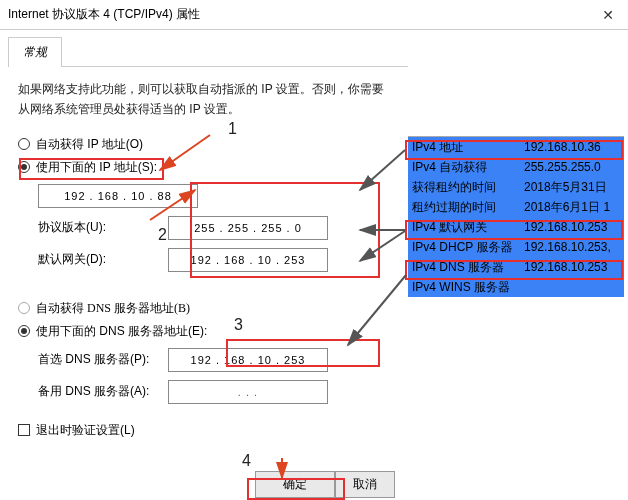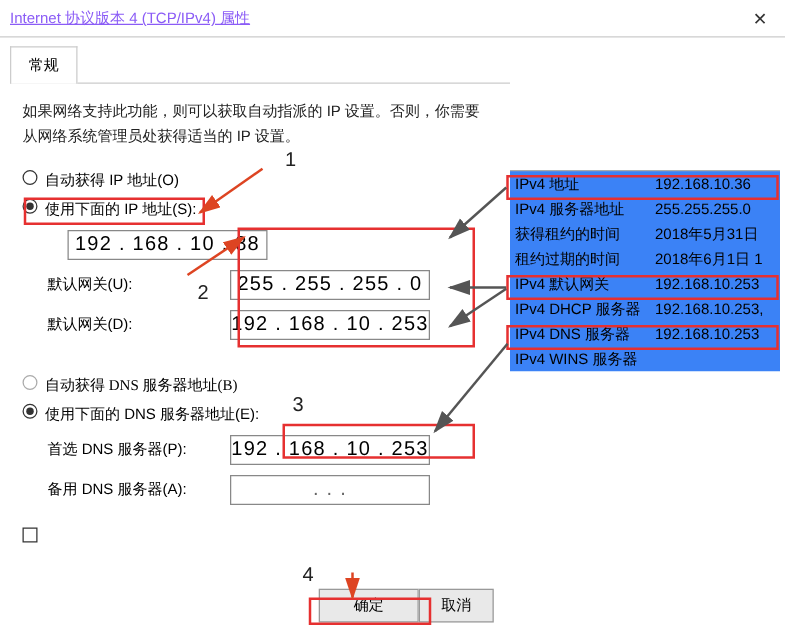--- a/index.html
+++ b/index.html
@@ -1,33 +1,33 @@
 <!DOCTYPE html>
 <html><head>
 <meta charset="utf-8">
 <style>
 * { box-sizing: border-box; margin: 0; padding: 0; }
 body { font-family: "Microsoft YaHei", "Segoe UI", sans-serif; font-size: 12px; background: #fff; width: 628px; height: 500px; position: relative; overflow: hidden; }
 .titlebar { height: 30px; border-bottom: 1px solid #ccc; display: flex; align-items: center; padding: 0 8px; position: relative; }
-.titlebar .title { flex: 1; color: #8b5cf6; text-decoration: underline; }
+.titlebar .title { flex: 1; color: #000000; }
 .titlebar .close { width: 40px; height: 30px; display: flex; align-items: center; justify-content: center; font-size: 14px; color: #333; position: absolute; right: 0; top: 0; }
 .tab-row { margin: 6px 0 0 8px; }
-.tab { display: inline-block; padding: 6px 14px; border: 1px solid #ccc; border-bottom: none; background: #fff; position: relative; top: 1px; }
+.tab { display: inline-block; padding: 6px 14px; border: 1px solid #ccc; border-bottom: none; background: #fff; position: relative; top: 1px; font-style: italic; }
 .tab-line { border-bottom: 1px solid #ccc; margin-left: 8px; margin-right: 220px; }
 .content { padding: 12px 18px; width: 408px; }
 .desc { color: #222; line-height: 1.7; margin-bottom: 16px; }
-.radio-row { display: flex; margin: 6px 0; }
+.radio-row { display: flex; align-items: center; margin: 6px 0; }
 .radio { width: 12px; height: 12px; border: 1px solid #333; border-radius: 50%; margin-right: 6px; display: inline-flex; align-items: center; justify-content: center; }
 .radio.checked::after { content: ""; width: 6px; height: 6px; background: #333; border-radius: 50%; }
 .radio.disabled { border-color: #aaa; }
 .radio-label.disabled { color: #000000; font-family: Liberation Serif, serif; }
 .field-group { margin-left: 20px; }
 .field-row { display: flex; align-items: center; margin: 8px 0; }
 .field-label { width: 130px; }
-.ip-input { width: 160px; height: 24px; border: 1px solid #888; background: #fff; text-align: center; font-family: inherit; letter-spacing: 1px; font-size: 16px; display: flex; align-items: center; justify-content: center; margin-left: 16px; }
+.ip-input { width: 160px; height: 24px; border: 1px solid #888; background: #fff; text-align: center; font-family: inherit; letter-spacing: 1px; font-size: 11px; display: flex; align-items: center; justify-content: center; }
 .ip-input.empty { color: #666; }
 .checkbox-row { display: flex; align-items: center; margin: 18px 0 8px 0; }
 .checkbox { width: 12px; height: 12px; border: 1px solid #333; margin-right: 6px; }
 .btn { padding: 4px 14px; border: 1px solid #999; background: #e9e9e9; font-size: 12px; }
 .btn-row { text-align: right; margin-right: 10px; }
 .bottom-btns { position: absolute; bottom: 2px; left: 255px; display: flex; }
 .info-panel { position: absolute; right: 4px; top: 136px; width: 216px; background: #3b82f6; border-top: 1px solid #aaa; }
 .info-row { display: flex; height: 20px; align-items: center; border-bottom: 0; }
 .info-label { width: 116px; padding-left: 4px; }
 .info-val { flex: 1; }
@@ -58,21 +58,21 @@
   <div class="radio-row">
     <span class="radio checked"></span>
     <span>使用下面的 IP 地址(S):</span>
   </div>
 
   <div class="field-group">
     <div class="field-row">
       <div class="ip-input">192 . 168 . 10 . 88</div>
     </div>
     <div class="field-row">
-      <span class="field-label">默认网关(U):</span>
+      <span class="field-label">协议版本(U):</span>
       <div class="ip-input">255 . 255 . 255 . 0</div>
     </div>
     <div class="field-row">
       <span class="field-label">默认网关(D):</span>
       <div class="ip-input">192 . 168 . 10 . 253</div>
     </div>
   </div>
 
   <div style="height:14px"></div>
 
@@ -91,35 +91,36 @@
       <div class="ip-input">192 . 168 . 10 . 253</div>
     </div>
     <div class="field-row">
       <span class="field-label">备用 DNS 服务器(A):</span>
       <div class="ip-input empty">.       .       .</div>
     </div>
   </div>
 
   <div class="checkbox-row">
     <span class="checkbox"></span>
+    <span>退出时验证设置(L)</span>
   </div>
 </div>
 
 <div class="bottom-btns">
   <button class="btn" style="width:80px">确定</button>
   <button class="btn" style="width:60px">取消</button>
 </div>
 
 <div class="info-panel">
   <div class="info-row">
       <span class="info-label">IPv4 地址</span>
       <span class="info-val">192.168.10.36</span>
     </div>
   <div class="info-row">
-      <span class="info-label">IPv4 服务器地址</span>
+      <span class="info-label">IPv4 自动获得</span>
       <span class="info-val">255.255.255.0</span>
     </div>
   <div class="info-row">
       <span class="info-label">获得租约的时间</span>
       <span class="info-val">2018年5月31日</span>
     </div>
   <div class="info-row">
       <span class="info-label">租约过期的时间</span>
       <span class="info-val">2018年6月1日 1</span>
     </div>

